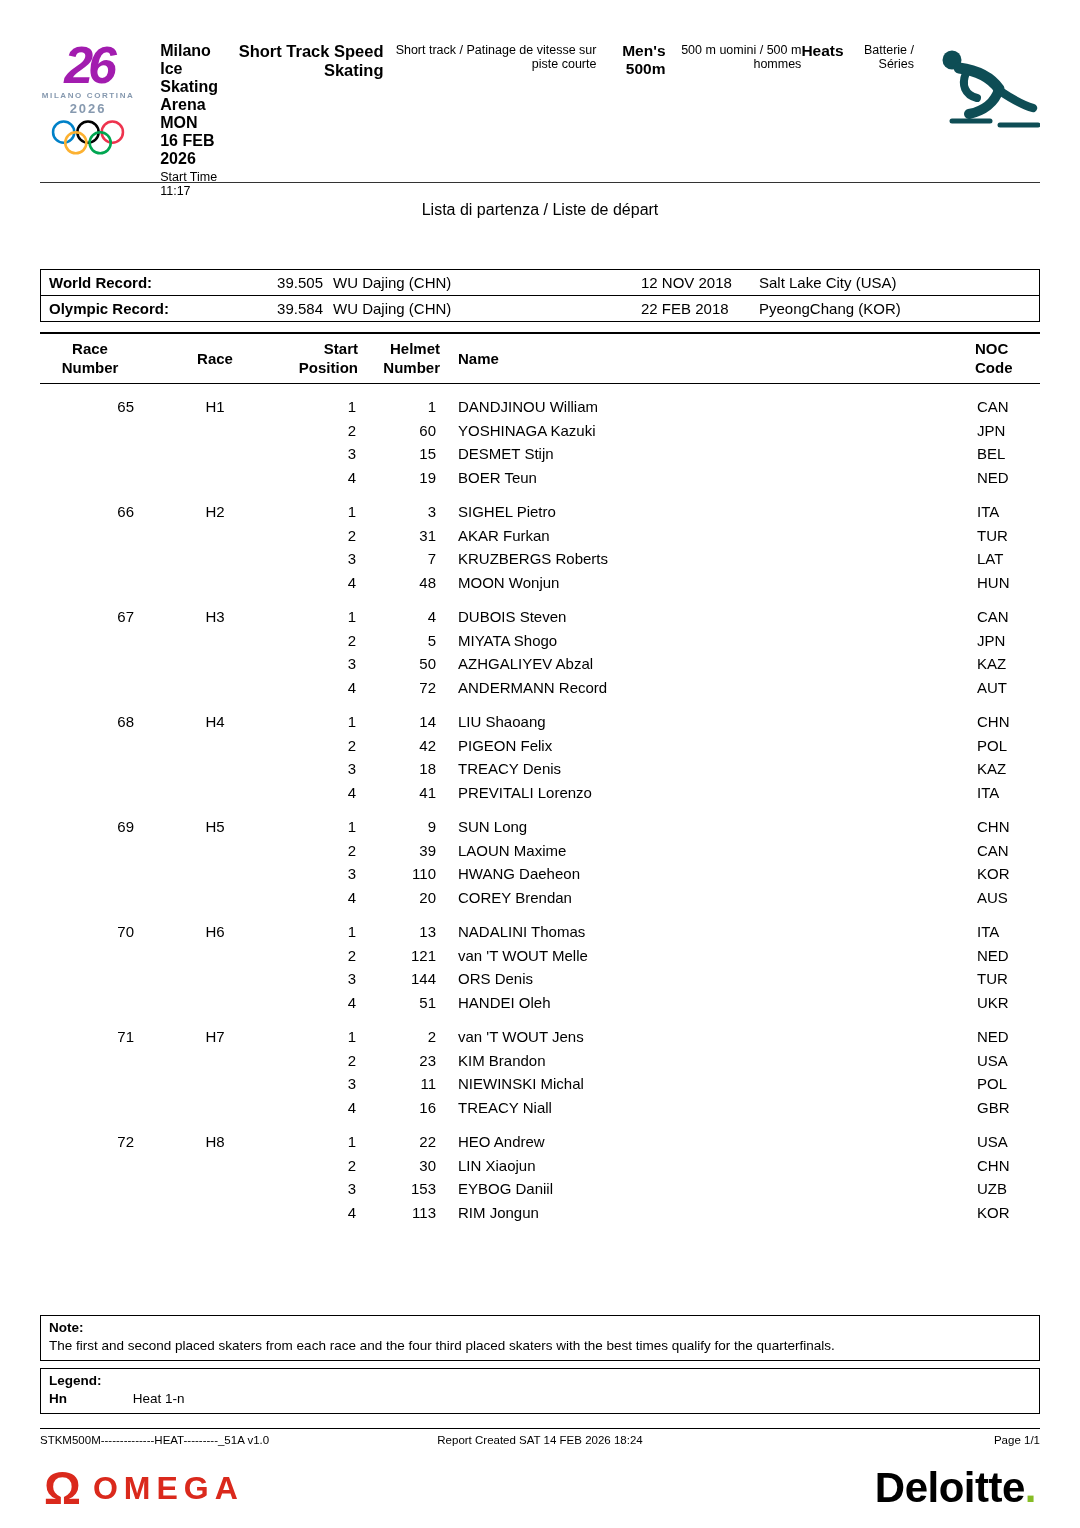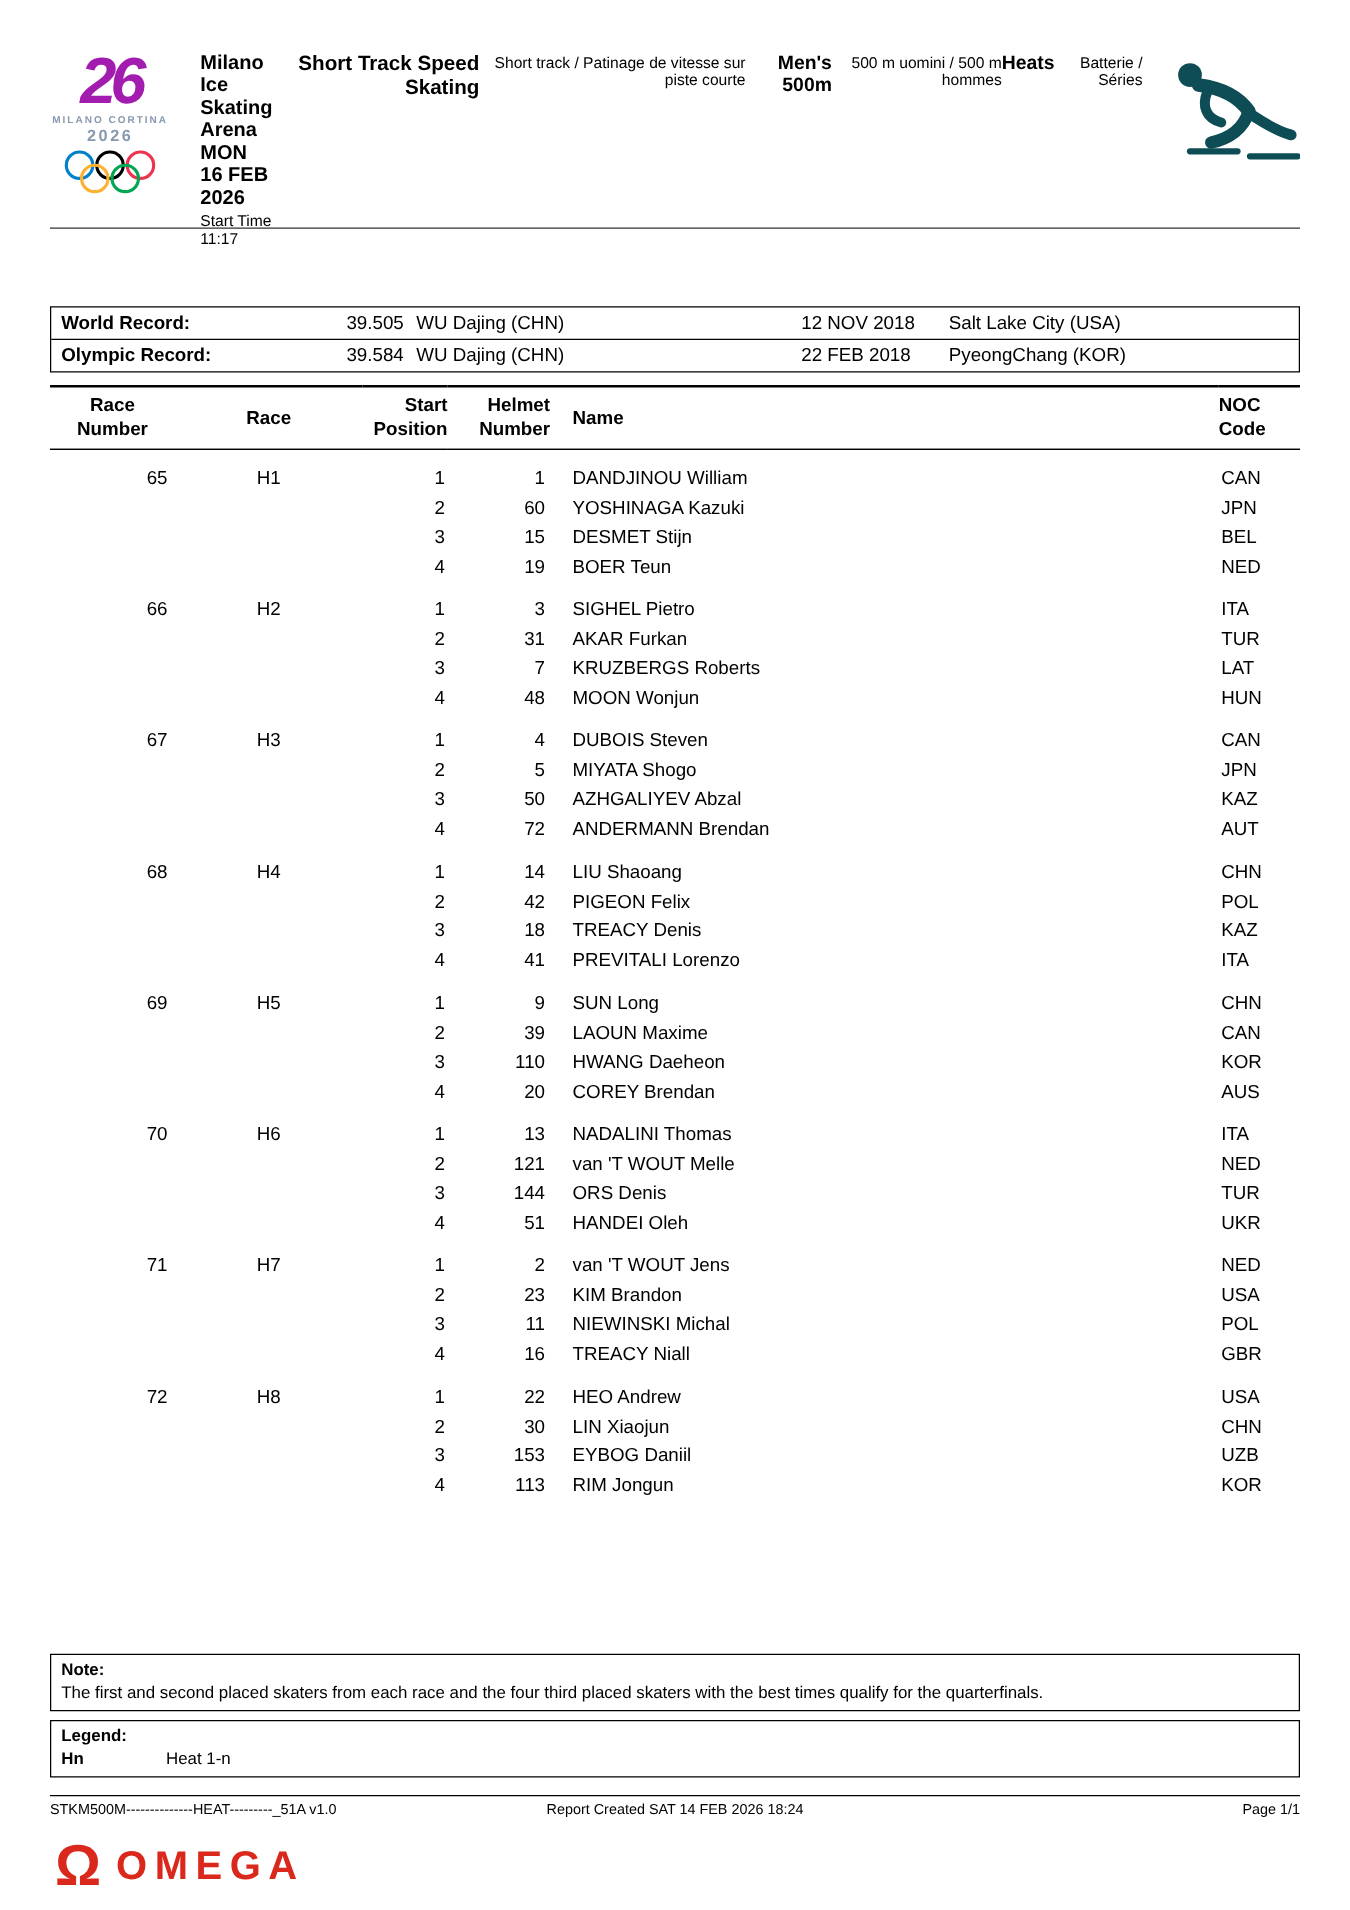--- a/index.html
+++ b/index.html
@@ -139,20 +139,21 @@
           <path d="M70 46 C 82 54, 92 60, 103 63" stroke-width="8.5"></path>
           <path d="M22 76 L 60 76" stroke-width="5"></path>
           <path d="M70 80 L 108 80" stroke-width="5"></path>
         </g>
       </svg>
     </div>
   </div>
   <hr class="hdr-rule">
 
   <div class="title">
+    <div class="title-sub">Lista di partenza / Liste de départ</div>
   </div>
 
   <div class="records">
     <div class="rec-row">
       <div class="rec-label">World Record:</div>
       <div class="rec-time">39.505</div>
       <div class="rec-ath">WU Dajing (CHN)</div>
       <div class="rec-date">12 NOV 2018</div>
       <div class="rec-loc">Salt Lake City (USA)</div>
     </div>
@@ -287,21 +288,21 @@
           <td class="c-pos a-r">3</td>
           <td class="c-helmet a-r">50</td>
           <td class="c-name">AZHGALIYEV Abzal</td>
           <td class="c-noc">KAZ</td>
         </tr>
         <tr>
           <td class="c-racenum a-r"></td>
           <td class="c-race a-c"></td>
           <td class="c-pos a-r">4</td>
           <td class="c-helmet a-r">72</td>
-          <td class="c-name">ANDERMANN Brendan</td>
+          <td class="c-name">ANDERMANN Record</td>
           <td class="c-noc">AUT</td>
         </tr>
         <tr class="heat-start">
           <td class="c-racenum a-r">68</td>
           <td class="c-race a-c">H4</td>
           <td class="c-pos a-r">1</td>
           <td class="c-helmet a-r">14</td>
           <td class="c-name">LIU Shaoang</td>
           <td class="c-noc">CHN</td>
         </tr>
@@ -478,16 +479,19 @@
       <div class="f-left">STKM500M--------------HEAT---------_51A v1.0</div>
       <div class="f-center">Report Created SAT 14 FEB 2026 18:24</div>
       <div class="f-right">Page 1/1</div>
     </div>
 
     <div class="logos">
       <div class="omega">
         <span class="omega-sym">Ω</span>
         <span class="omega-txt">OMEGA</span>
       </div>
+      <div class="deloitte">
+        <span>Deloitte</span><span class="deloitte-dot">.</span>
+      </div>
     </div>
   </div>
 
 </div>
 
 </body></html>

